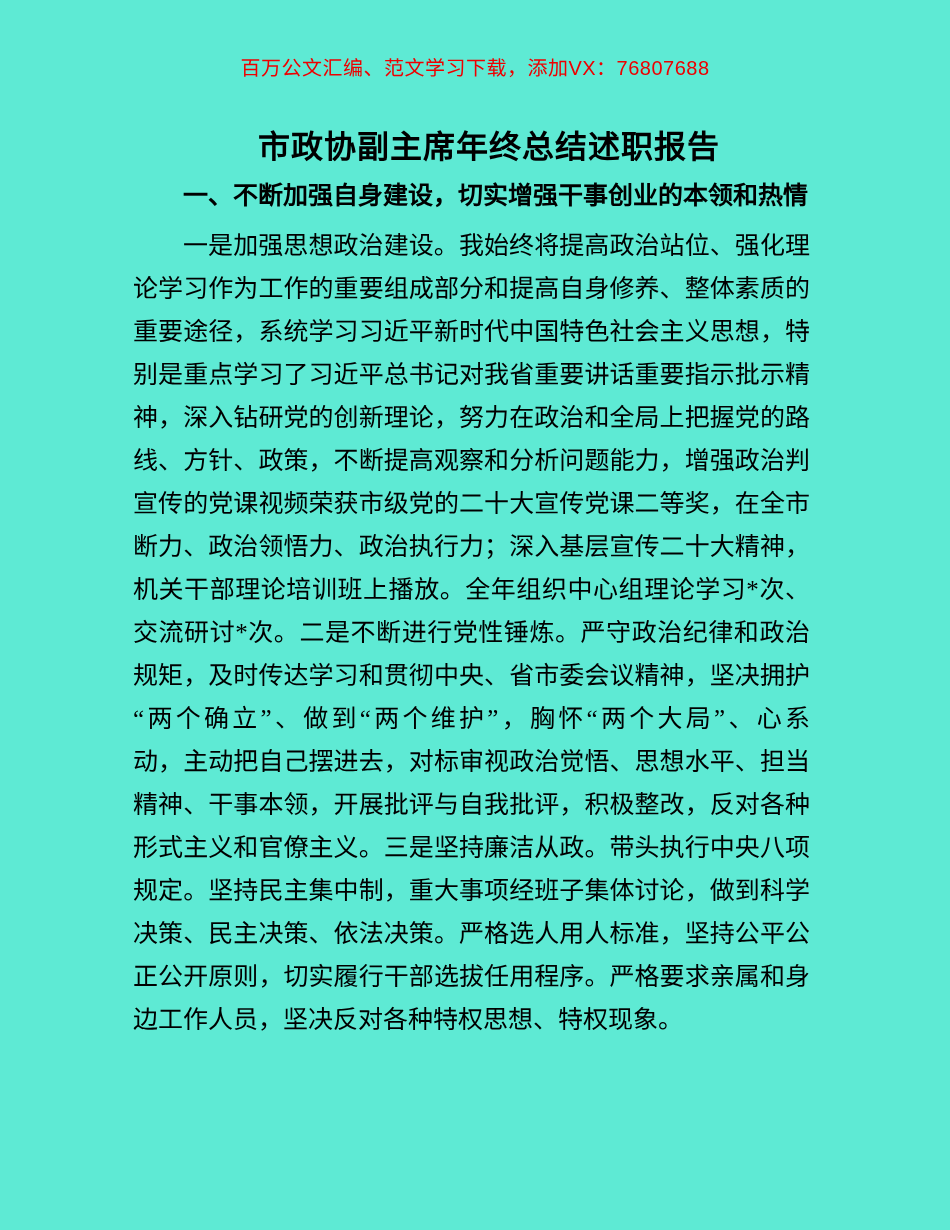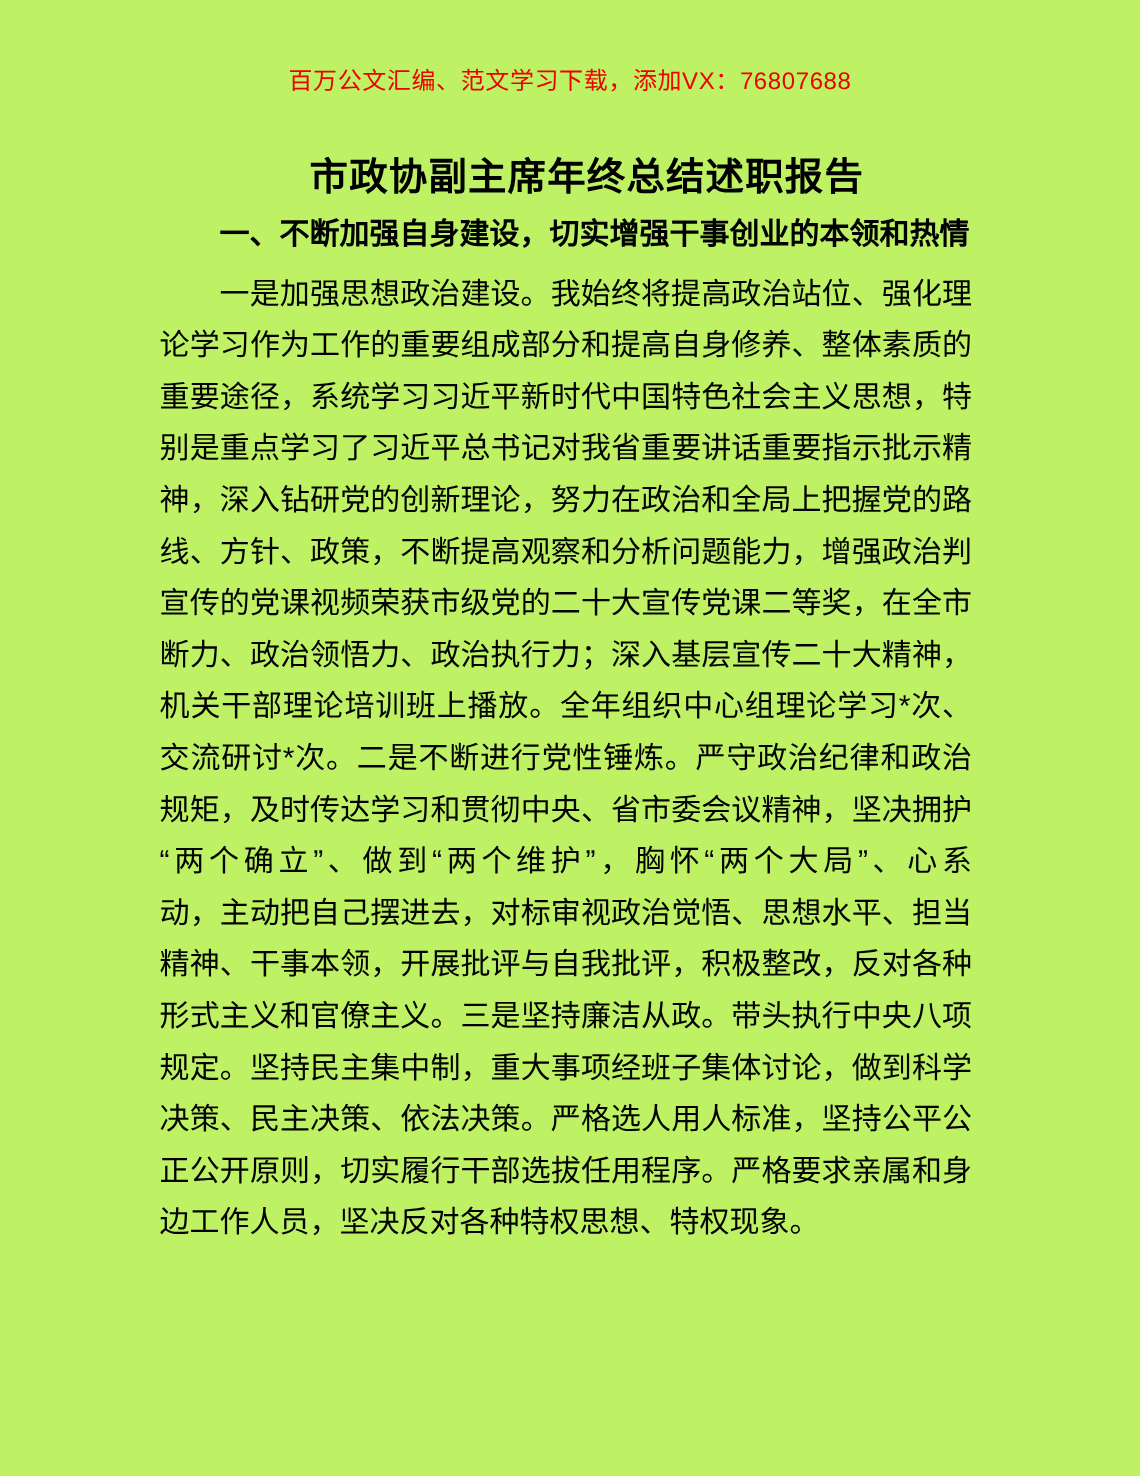--- a/index.html
+++ b/index.html
@@ -5,21 +5,21 @@
   html, body {
     margin: 0;
     padding: 0;
     background: #ffffff;
     font-family: "Liberation Sans", sans-serif;
   }
   .page {
     position: relative;
     width: 950px;
     height: 1230px;
-    background: #bef264;
+    background: #5eead4;
     overflow: hidden;
   }
   .promo {
     position: absolute;
     top: 54px;
     left: 0;
     width: 100%;
     text-align: center;
     font-size: 20px;
     line-height: 28px;
@@ -56,20 +56,21 @@
   }
   .paragraph {
     margin: 0;
   }
   .line {
     font-size: 25px;
     line-height: 43px;
     white-space: nowrap;
     text-align: justify;
     text-align-last: justify;
+    font-family: Liberation Serif, serif;
   }
   .line.first {
     text-indent: 2em;
   }
   .line.last {
     text-align-last: left;
   }
 </style>
 </head>
 <body>

